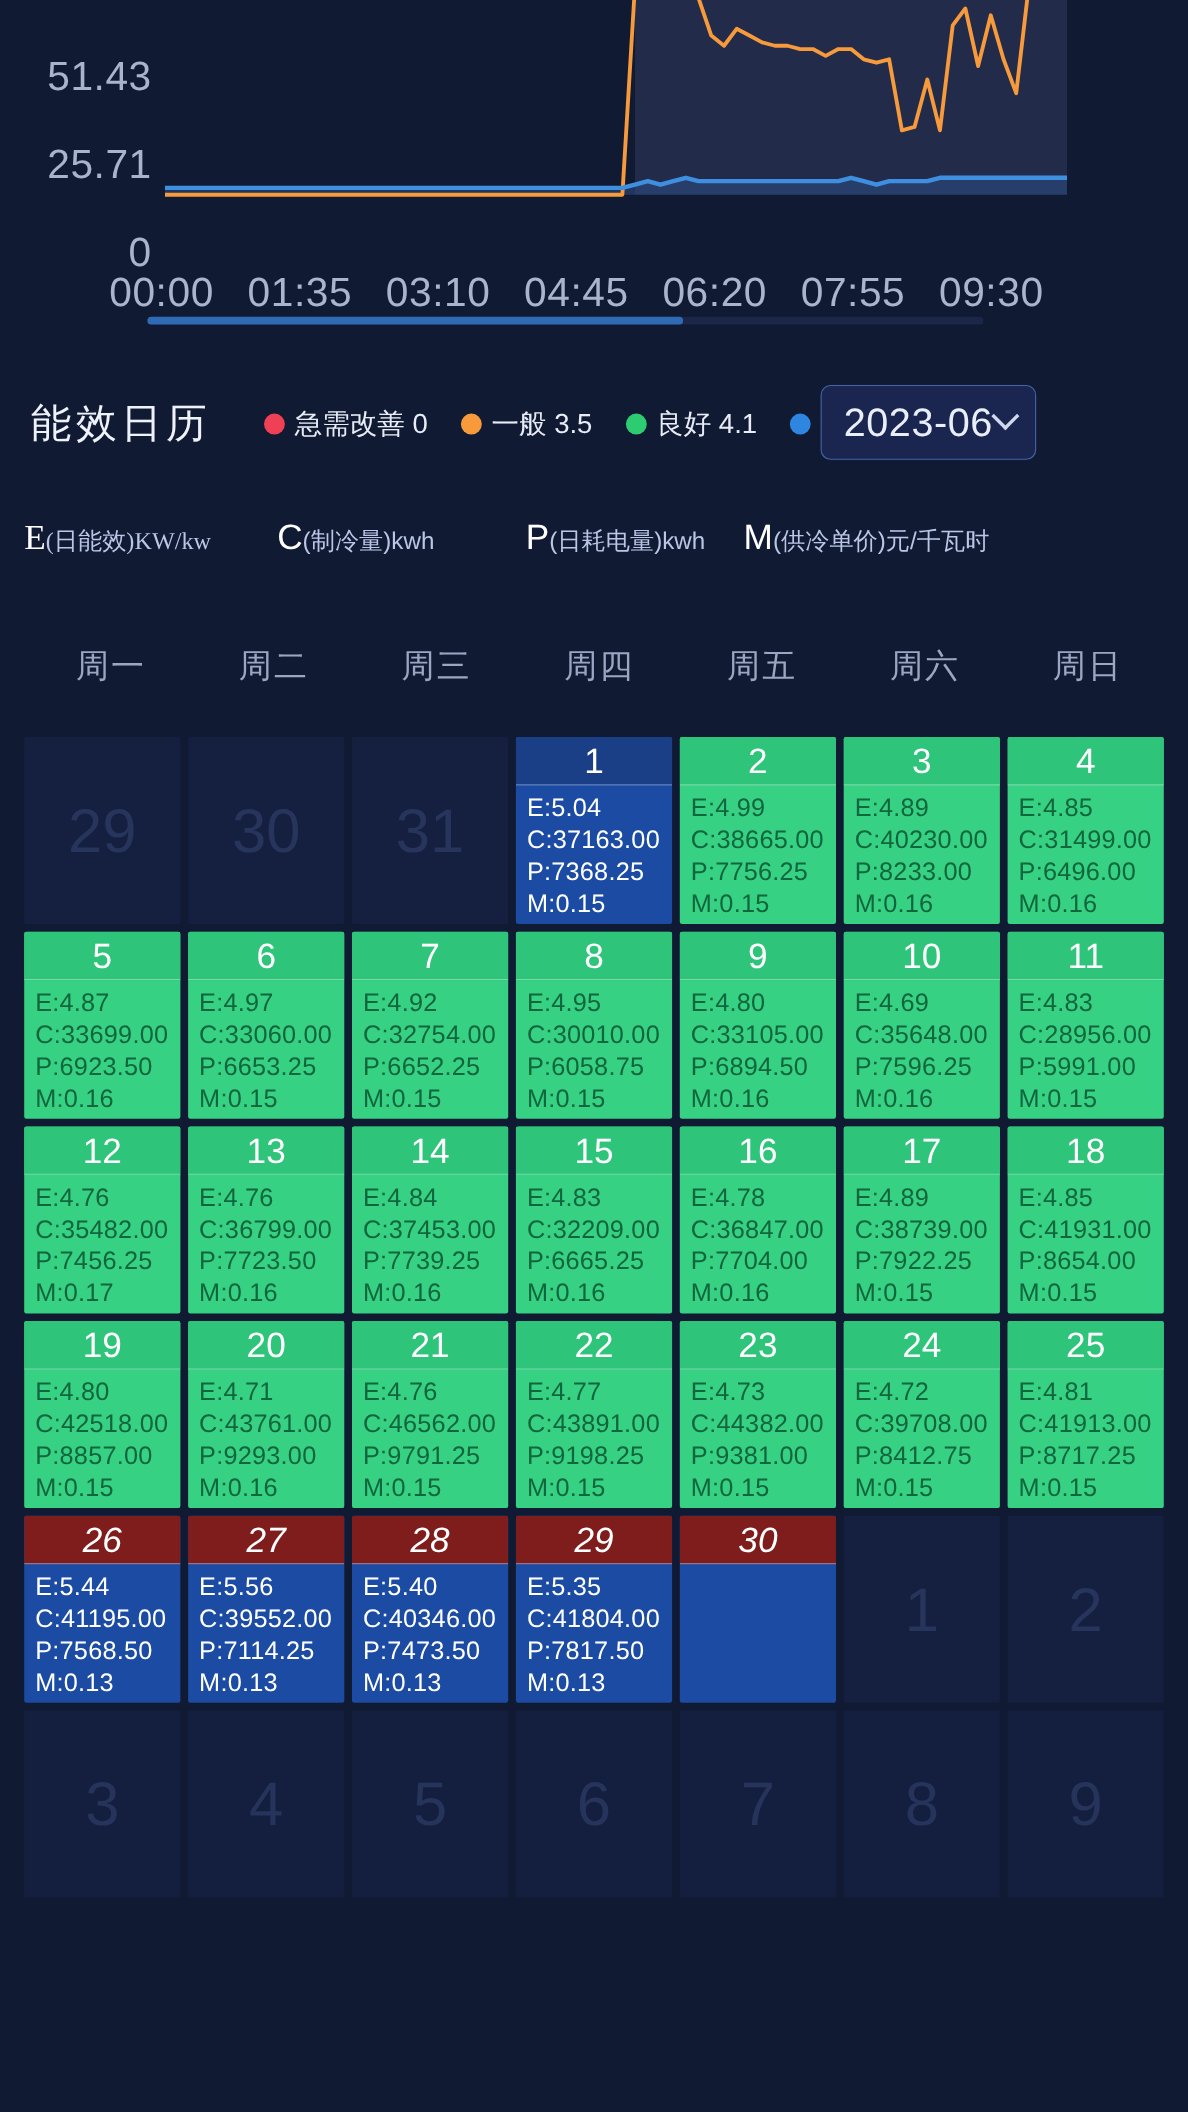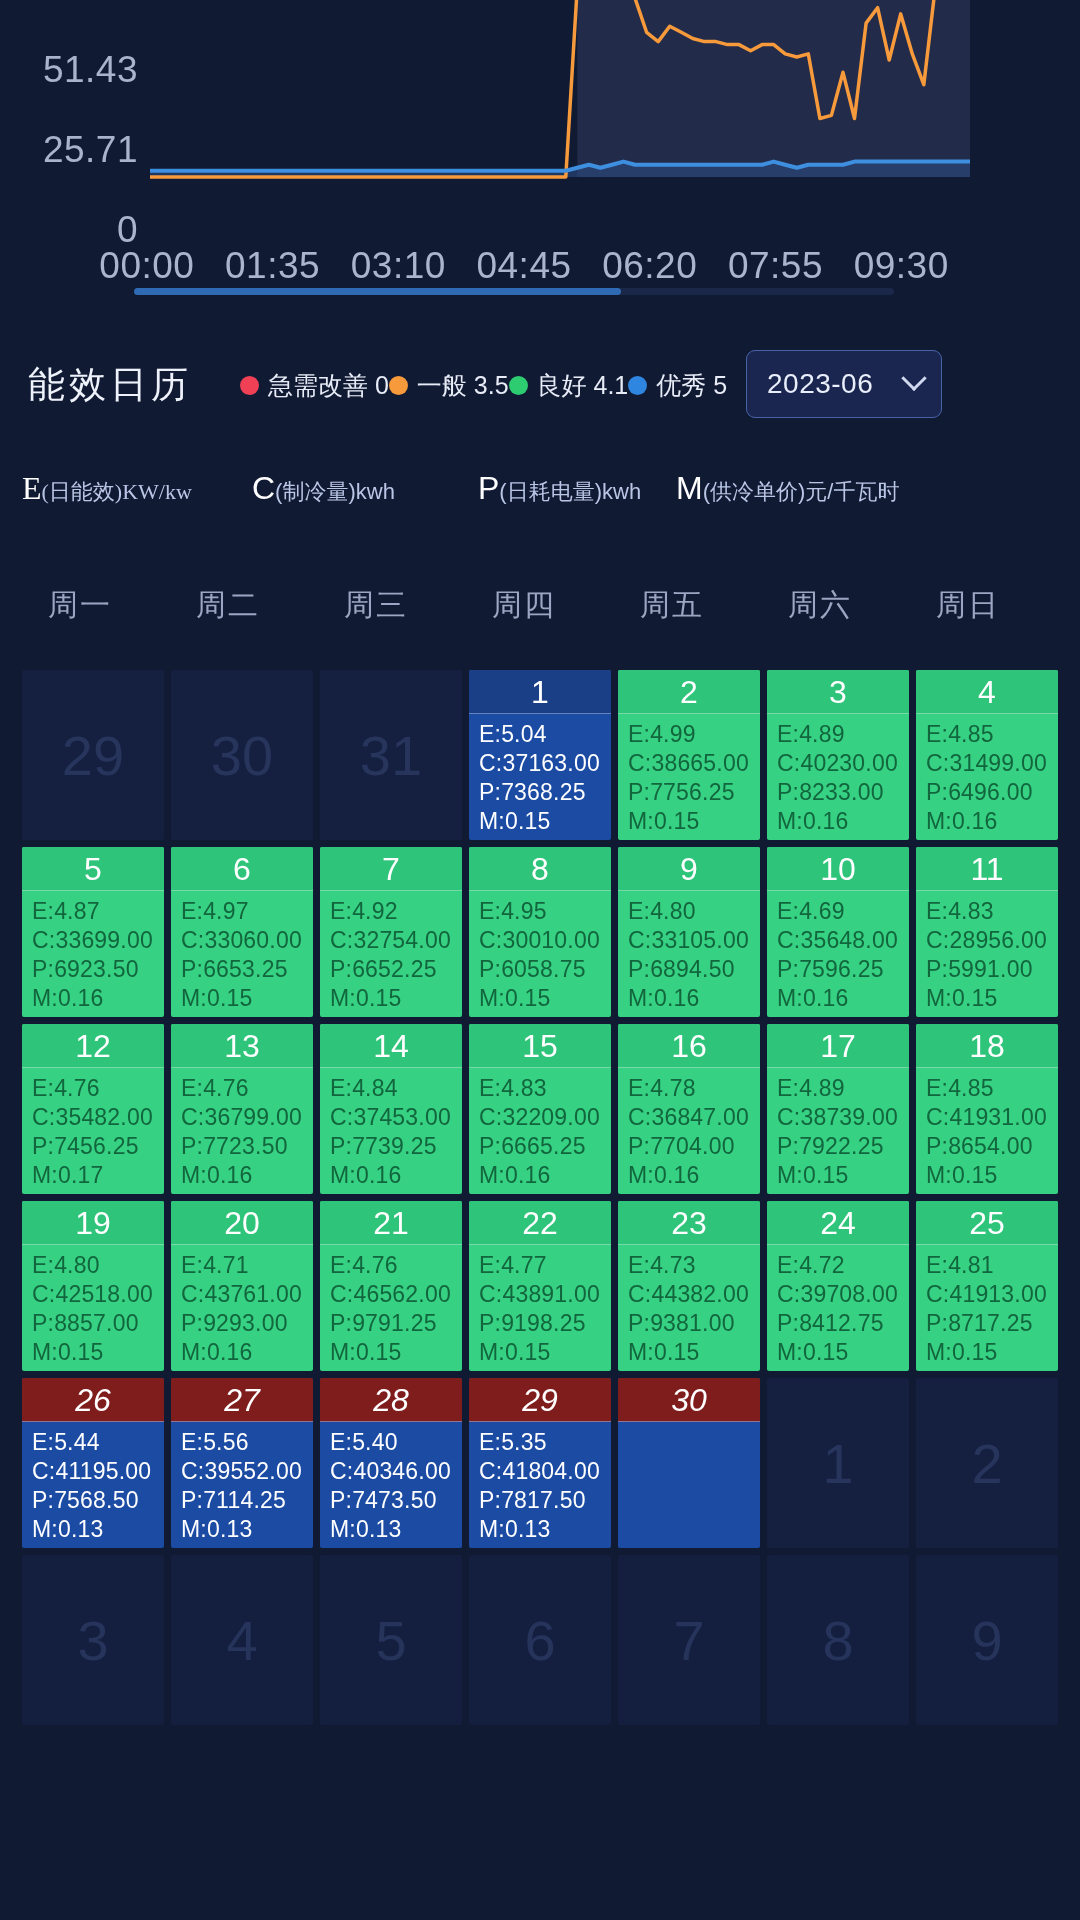--- a/index.html
+++ b/index.html
@@ -21,42 +21,42 @@
   .plot{ position:absolute; left:150px; top:-60px; width:820px; height:250px; overflow:hidden; }
   .plot svg{ display:block; }
   .xaxis{ position:absolute; left:84px; top:205px; width:880px; height:44px; display:flex; }
   .xtick{ flex:1; text-align:center; color:#aab4cc; font-size:37px; letter-spacing:0.5px; }
   .scrollbar-track{ position:absolute; left:134px; top:248px; width:760px; height:7px; background:#1a2748; border-radius:4px; }
   .scrollbar-thumb{ position:absolute; left:0; top:0; width:487px; height:7px; background:#2f6bb5; border-radius:4px; }
 
   
   .cal-head{ position:absolute; left:0; top:300px; width:964px; height:90px; display:flex; align-items:center; }
   .cal-title{ margin-left:28px; color:#eef2fa; font-size:37px; letter-spacing:4px; font-weight:400; }
-  .legend{ display:flex; align-items:flex-start; margin-left:48px; }
+  .legend{ display:flex; align-items:flex-start; margin-left:48px; gap:30px; }
   .legend-item{ display:flex; align-items:center; gap:9px; color:#e7ecf7; font-size:25px; white-space:nowrap; }
   .dot{ width:19px; height:19px; border-radius:50%; display:inline-block; flex:none; }
   .month-select{
     position:absolute; right:22px; top:10px;
     width:196px; height:68px;
     border:1px solid #4763a8; border-radius:9px;
     background:#1a2550;
     display:flex; align-items:center; justify-content:space-between;
     padding:0 18px 0 20px;
   }
-  .month-select .mval{ color:#e9eefb; font-size:28px; letter-spacing:0.5px; }
+  .month-select .mval{ color:#e9eefb; font-size:36px; letter-spacing:0.5px; }
   .chev{ width:18px; height:18px; border-right:3px solid #cfd8ee; border-bottom:3px solid #cfd8ee; transform:rotate(45deg) translate(-4px,-4px); }
 
   
   .keyrow{ position:absolute; left:0; top:430px; width:1080px; height:60px; }
   .keyitem{ position:absolute; color:#b9c6e6; font-size:22px; white-space:nowrap; }
   .keyitem .big{ color:#ffffff; font-size:32px; }
   .k0{ left:22px;font-family:Liberation Serif, serif; } .k1{ left:252px; } .k2{ left:478px; } .k3{ left:676px; }
 
   
-  .weekdays{ position:absolute; left:6px; top:545px; width:1036px; display:flex; }
+  .weekdays{ position:absolute; left:27px; top:545px; width:1036px; display:flex; }
   .wd{ flex:1; text-align:center; color:#9aa6c2; font-size:30px; letter-spacing:2px; }
 
   
   .grid{ position:absolute; left:22px; top:630px; width:1036px; display:flex; flex-direction:column; gap:7px; }
   .row{ display:flex; gap:7px; }
   .cell{ flex:1; height:170px; border-radius:2px; position:relative; overflow:hidden; }
 
   .cell.empty{ background:#152041; }
   .cell.empty .muted-num{
     position:absolute; left:0; right:0; top:50%; transform:translateY(-50%);

